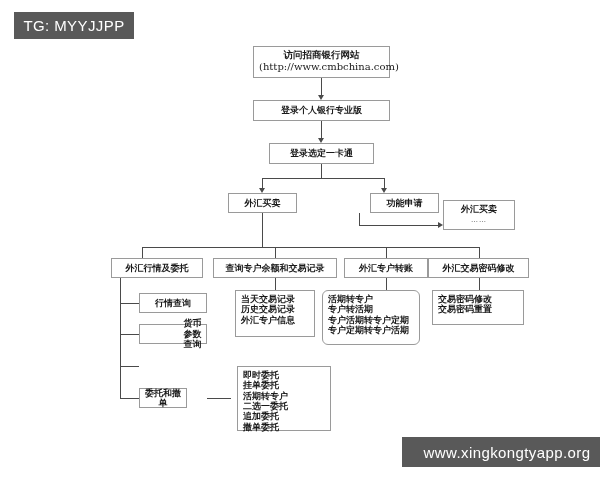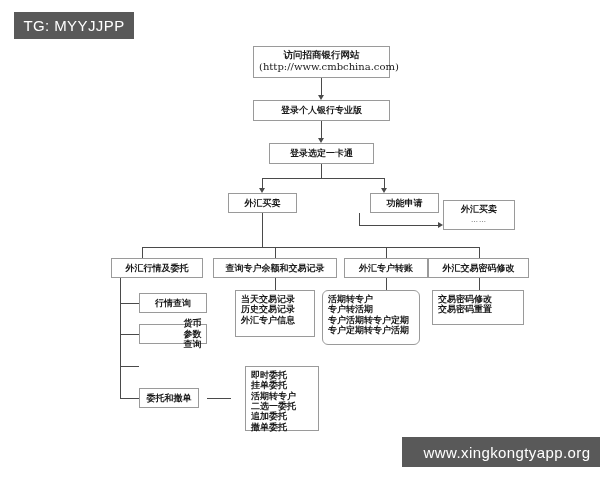--- a/index.html
+++ b/index.html
@@ -138,27 +138,27 @@
   <div class="ln-h" style="left:120px;top:334px;width:19px;"></div>
   <div class="ln-h" style="left:120px;top:366px;width:19px;"></div>
   <div class="ln-h" style="left:120px;top:398px;width:19px;"></div>
 
   <div class="box" style="left:139px;top:293px;width:68px;height:20px;">
     <span>行情查询</span>
   </div>
   <div class="box" style="left:139px;top:324px;width:68px;height:20px;padding-left:41px;">
     <span>货币参数查询</span>
   </div>
-  <div class="box" style="left:139px;top:388px;width:60px;height:20px;">
+  <div class="box" style="left:139px;top:388px;width:48px;height:20px;">
     <span>委托和撤单</span>
   </div>
 
   <div class="ln-h" style="left:207px;top:398px;width:24px;"></div>
 
-  <div class="box multiline" style="left:245px;top:366px;width:74px;height:65px;">
+  <div class="box multiline" style="left:237px;top:366px;width:94px;height:65px;">
     <span class="ln">即时委托</span>
     <span class="ln">挂单委托</span>
     <span class="ln">活期转专户</span>
     <span class="ln">二选一委托</span>
     <span class="ln">追加委托</span>
     <span class="ln">撤单委托</span>
   </div>
 
   <div class="box" style="left:213px;top:258px;width:124px;height:20px;">
     <span>查询专户余额和交易记录</span>

